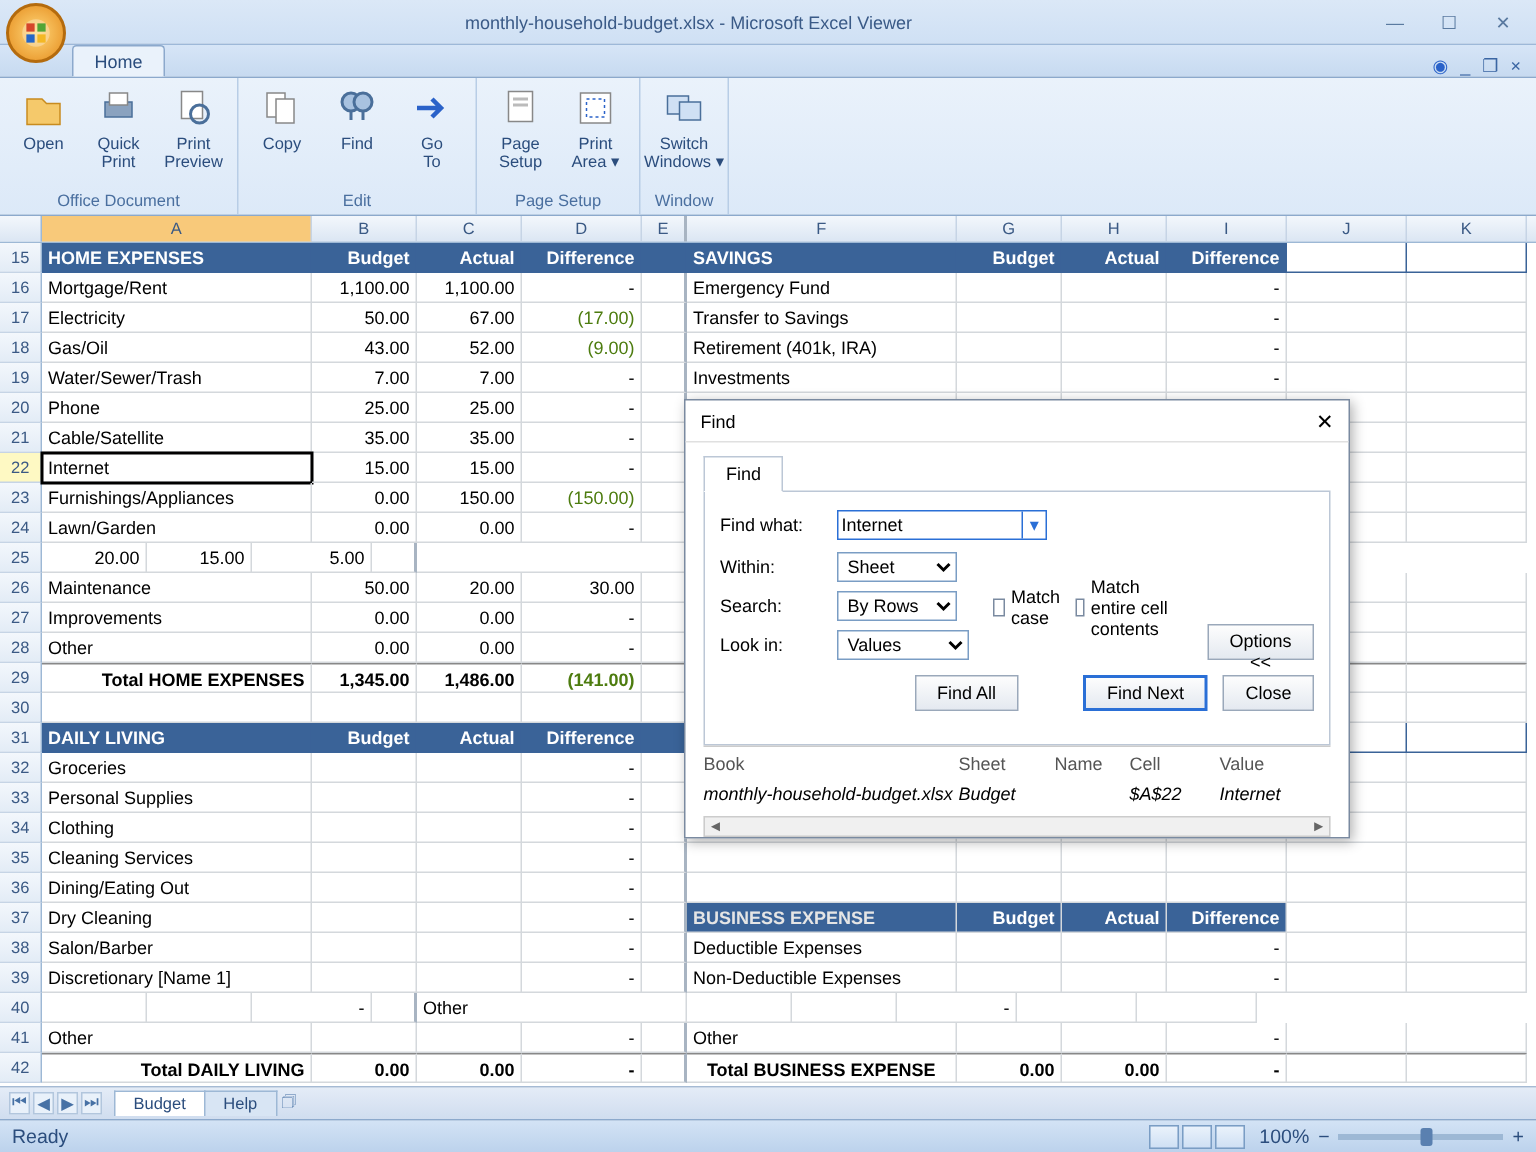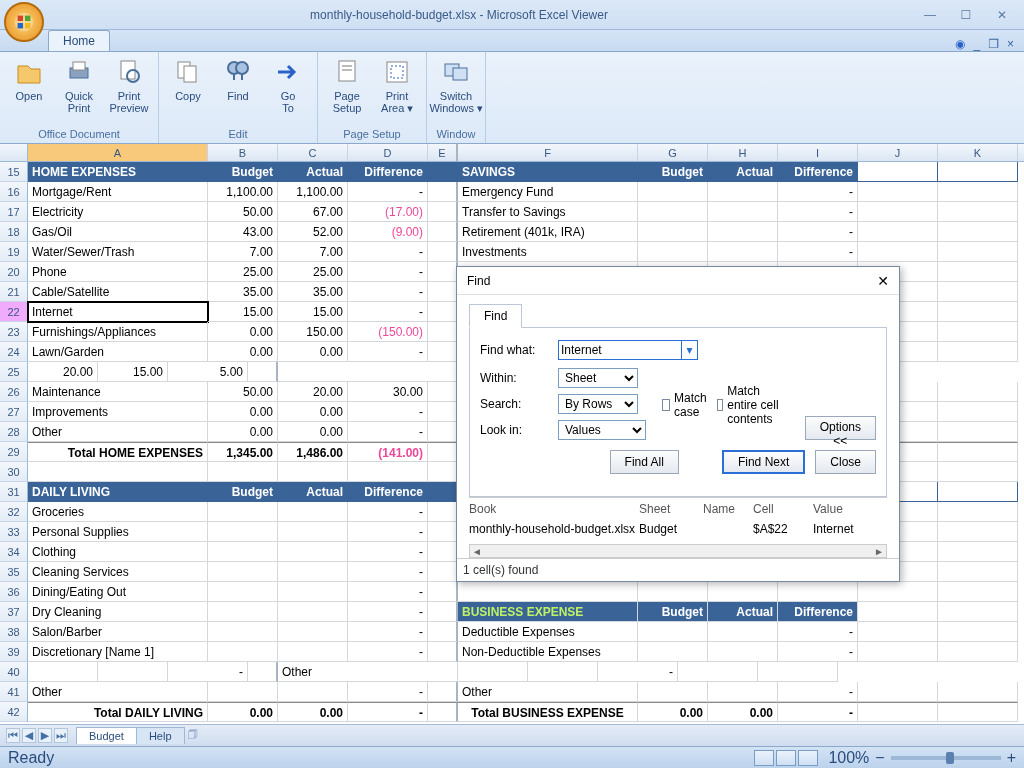--- a/index.html
+++ b/index.html
@@ -20,38 +20,38 @@
 .rbtn { display:flex; flex-direction:column; align-items:center; width:46px; padding-top:2px; color:#2b4d7d; font-size:11px; text-align:center; line-height:1.1;}
 .rbtn .ic{width:32px;height:32px;display:flex;align-items:center;justify-content:center;margin-bottom:2px;}
 .rgroup .glabel{text-align:center;font-size:11px;color:#4a6f9f;padding:2px 0 3px;}
 .sheet-area{position:relative;height:580px;overflow:hidden;background:#fff;}
 .colhdr{display:flex;height:18px;background:linear-gradient(#f3f7fc,#dbe6f3);border-bottom:1px solid #9db8d5;}
 .rownum-col{width:28px;border-right:1px solid #9db8d5;background:linear-gradient(#f3f7fc,#dbe6f3);}
 .ch{border-right:1px solid #c6d4e5;text-align:center;font-size:11px;color:#3a5984;line-height:18px;}
 .grid{display:flex;}
 .rownums{width:28px;}
 .rn{height:20px;border-bottom:1px solid #c6d4e5;border-right:1px solid #9db8d5;background:linear-gradient(#f3f7fc,#e3ecf6);text-align:center;font-size:11px;color:#3a5984;line-height:20px;}
-.rn.sel{background:#f0abfc;}
+.rn.sel{background:#fef9c3;}
 .cells{position:relative;}
 .row{display:flex;height:20px;}
 .cell{border-right:1px solid #d4d8dc;border-bottom:1px solid #d4d8dc;padding:0 4px;font-size:12px;line-height:20px;white-space:nowrap;overflow:hidden;}
 .hdr-row .cell{background:#3a6398;color:#fff;font-weight:bold;border-right:1px solid #3a6398;border-bottom:1px solid #3a6398;}
 .total-row .cell{font-weight:bold;border-top:1px solid #888;}
 .num{text-align:right;}
-.neg{color:#ec4899;}
+.neg{color:#4d7c0f;}
 .cA{width:180px;} .cB{width:70px;} .cC{width:70px;} .cD{width:80px;} .cE{width:30px;}
 .cF{width:180px;} .cG{width:70px;} .cH{width:70px;} .cI{width:80px;} .cJ{width:80px;} .cK{width:80px;}
 .cE{border-right:2px solid #a8b4c2;}
 .selcell{outline:2px solid #000;outline-offset:-1px;}
 .sheet-tabs{height:22px;background:linear-gradient(#e4ecf7,#d0ddef);display:flex;align-items:center;border-top:1px solid #a5bad4;padding-left:6px;font-size:11px;}
 .sheet-tabs .nav{display:flex;gap:2px;margin-right:8px;color:#4771a5;}
 .sheet-tabs .nav span{width:14px;text-align:center;border:1px solid #b2c6dd;background:#e9f1fa;}
 .stab{padding:2px 12px;border:1px solid #9db8d5;border-bottom:none;background:#fff;color:#2b4d7d;margin-right:-1px;}
 .stab.inactive{background:#d8e5f4;}
-.statusbar{height:22px;background:linear-gradient(#d3e3f5,#bcd2ec);display:flex;align-items:center;padding:0 8px;font-size:16px;color:#2b4d7d;border-top:1px solid #8ca9cc;}
+.statusbar{height:22px;background:linear-gradient(#d3e3f5,#bcd2ec);display:flex;align-items:center;padding:0 8px;font-size:13px;color:#2b4d7d;border-top:1px solid #8ca9cc;}
 .statusbar .spacer{flex:1;}
 .statusbar .viewbtns{display:flex;gap:2px;margin-right:10px;}
 .statusbar .viewbtns span{width:20px;height:16px;border:1px solid #7a9dc4;background:linear-gradient(#eaf2fb,#cfe0f4);}
 .statusbar .zoom{display:flex;align-items:center;gap:6px;}
 .statusbar .slider{width:110px;height:4px;background:#9db8d5;position:relative;}
 .statusbar .slider::after{content:"";position:absolute;left:50%;top:-4px;width:8px;height:12px;background:#5a80b0;border-radius:2px;}
 
 .dlg{position:absolute;left:456px;top:266px;width:444px;background:#fff;border:1px solid #7a8aa0;box-shadow:2px 2px 8px rgba(0,0,0,.3);font-size:12px;z-index:20;}
 .dlg .dtitle{height:28px;display:flex;align-items:center;padding:0 10px;border-bottom:1px solid #e0e0e0;}
 .dlg .dtitle .x{margin-left:auto;font-size:14px;cursor:default;}
@@ -67,21 +67,21 @@
 .dlg .opts .col1{display:flex;flex-direction:column;gap:6px;}
 .dlg .chk{display:flex;align-items:center;gap:4px;}
 .dlg .chk .box{width:12px;height:12px;border:1px solid #7a8aa0;}
 .dlg .btnrow{display:flex;justify-content:flex-end;gap:10px;padding:10px 0 12px;}
 .dlg button{padding:3px 14px;border:1px solid #9aa8ba;background:linear-gradient(#fdfdfd,#e4e9f0);font-size:12px;}
 .dlg button.primary{border:2px solid #2a6fd6;margin-left:33px;}
 .dlg .optbtn{margin-left:auto;}
 .dlg .results-hdr{display:flex;padding:4px 0;color:#555;border-top:1px solid #ccc;}
 .dlg .results-hdr span,.dlg .results-row span{display:inline-block;}
 .dlg .rw1{width:170px;} .dlg .rw2{width:64px;} .dlg .rw3{width:50px;} .dlg .rw4{width:60px;} .dlg .rw5{width:70px;}
-.dlg .results-row{display:flex;padding:2px 0 8px;}
+.dlg .results-row{display:flex;padding:2px 0 8px;font-style:italic;}
 .dlg .scroll{height:14px;background:#f0f0f0;border:1px solid #ccc;display:flex;justify-content:space-between;align-items:center;padding:0 2px;color:#666;font-size:10px;}
 .dlg .status{padding:4px 6px;border-top:1px solid #ccc;color:#333;}
 </style>
 </head>
 <body>
 
 <div class="titlebar">
   <div class="office-btn">
     <svg viewBox="0 0 24 24">
         <circle cx="12" cy="12" r="10" fill="#fff" opacity=".3"></circle>
@@ -550,21 +550,21 @@
           <div class="cell cI"></div>
           <div class="cell cJ"></div>
           <div class="cell cK"></div>
         </div>
         <div class="row ">
           <div class="cell cA">Dry Cleaning</div>
           <div class="cell cB num"></div>
           <div class="cell cC num"></div>
           <div class="cell cD num">-</div>
           <div class="cell cE"></div>
-          <div class="cell cF" style="background: rgb(58, 99, 152); color: #bef264; font-weight: bold;">BUSINESS EXPENSE</div>
+          <div class="cell cF" style="background: rgb(58, 99, 152); color: #e5e5e5; font-weight: bold;">BUSINESS EXPENSE</div>
           <div class="cell cG num" style="background: rgb(58, 99, 152); color: rgb(255, 255, 255); font-weight: bold;">Budget</div>
           <div class="cell cH num" style="background: rgb(58, 99, 152); color: rgb(255, 255, 255); font-weight: bold;">Actual</div>
           <div class="cell cI num" style="background: rgb(58, 99, 152); color: rgb(255, 255, 255); font-weight: bold;">Difference</div>
           <div class="cell cJ"></div>
           <div class="cell cK"></div>
         </div>
         <div class="row ">
           <div class="cell cA">Salon/Barber</div>
           <div class="cell cB num"></div>
           <div class="cell cC num"></div>
@@ -720,14 +720,13 @@
         <span class="rw2">Budget</span>
         <span class="rw3"></span>
         <span class="rw4">$A$22</span>
         <span class="rw5">Internet</span>
     </div>
     <div class="scroll">
         <span>◄</span>
         <span>►</span>
       </div>
   </div>
-  <div class="status">1 cell(s) found</div>
 </div>
 
 </body></html>

